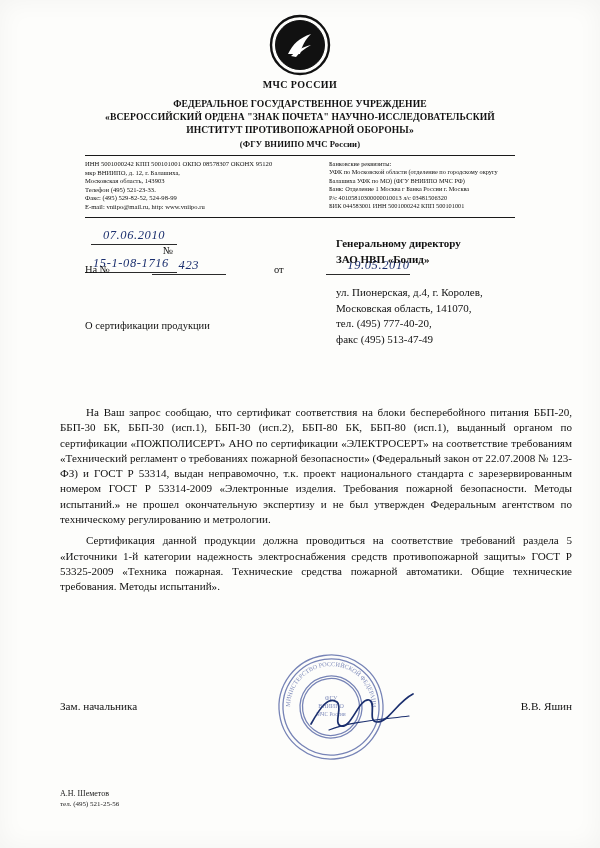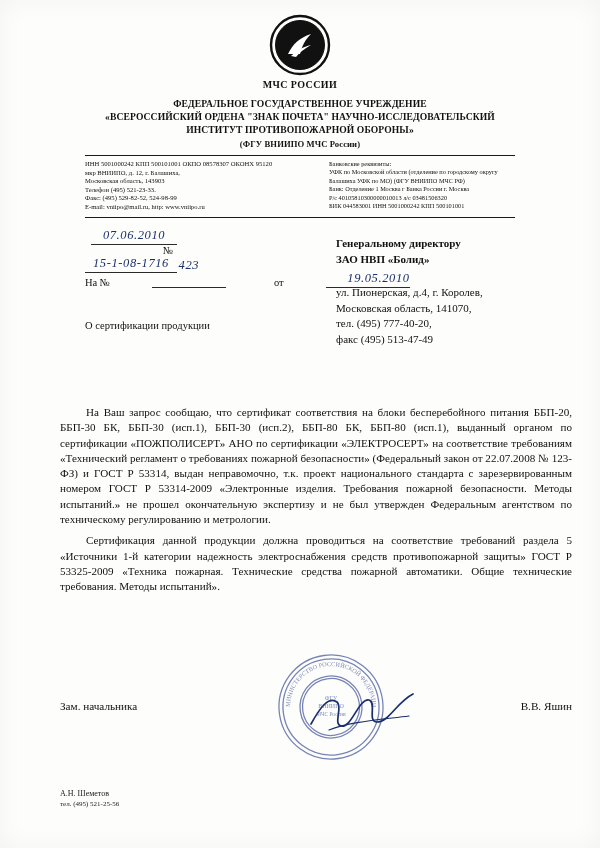--- a/index.html
+++ b/index.html
@@ -128,21 +128,21 @@
 
   .row2 {
     position: absolute;
     left: 0; top: 30px;
     display: flex;
     align-items: flex-end;
     font-size: 10.5px;
     gap: 36px;
   }
   .row2 .lbl { margin-right: 6px; }
-  .row2 .n1 { width: 74px; text-align: center; padding-bottom: 14px; }
+  .row2 .n1 { width: 74px; text-align: center; padding-bottom: 1px; }
   .row2 .ot { margin: 0 6px 0 12px; }
   .row2 .n2 { width: 84px; text-align: right; padding-bottom: 1px; }
 
   .subject {
     position: absolute;
     left: 0;
     top: 92px;
     width: 250px;
     font-size: 10.5px;
   }

